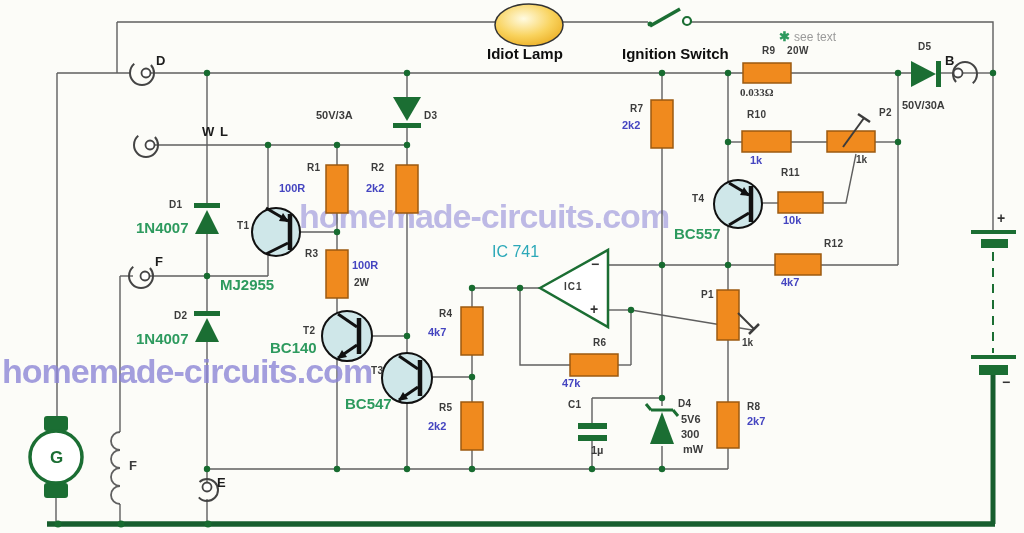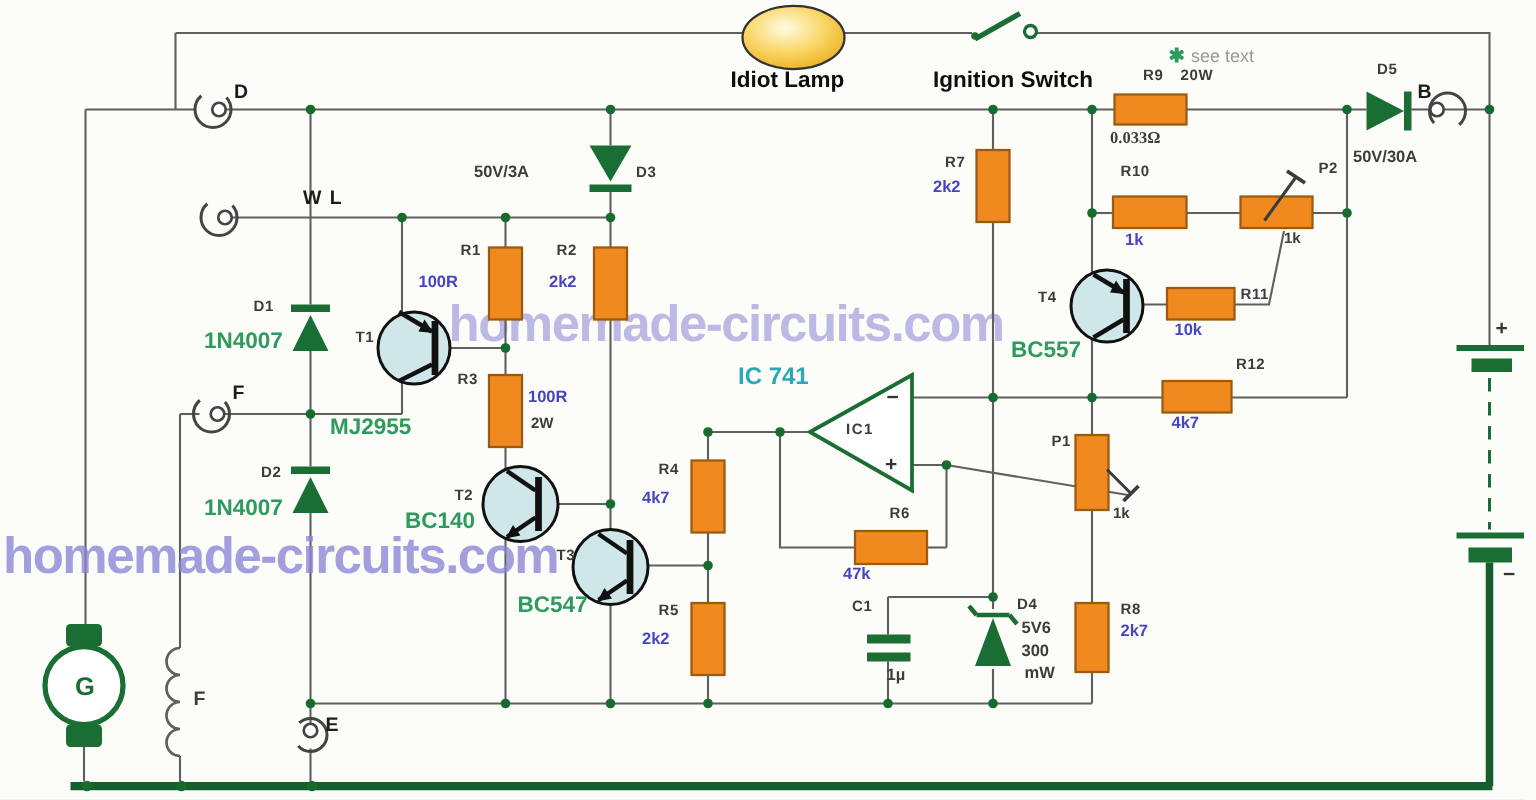--- a/index.html
+++ b/index.html
@@ -5,21 +5,21 @@
   html,body{margin:0;padding:0;background:#e8e8e8;}
   #stage{position:relative;width:1024px;height:533px;background:#fcfcf8;overflow:hidden;
          font-family:"Liberation Sans",sans-serif;}
   #schematic-svg{position:absolute;left:0;top:0;z-index:2;}
   .lbl{position:absolute;z-index:4;white-space:nowrap;line-height:1;}
   .ref{font-size:10px;font-weight:bold;color:#3c3c3c;letter-spacing:.4px;}
   .val{font-size:11px;font-weight:600;color:#4545c0;}
   .dk{font-size:11px;font-weight:bold;color:#3c3c3c;}
   .dksm{font-size:10px;font-weight:bold;color:#3c3c3c;}
   .part{font-size:15px;font-weight:bold;color:#2d9a5e;}
-  .teal{font-size:16px;font-weight:bold;color:#2ba8b8;}
+  .teal{font-size:16px;font-weight:normal;color:#2ba8b8;}
   .term{font-size:13px;font-weight:bold;color:#1c1c1c;letter-spacing:1px;}
   .cap{font-size:15px;font-weight:bold;color:#0e0e0e;}
   .see{font-size:12px;color:#9a9a9a;}
   .ast{font-size:13px;font-weight:bold;color:#2d9a5e;}
   .sign{font-size:14px;font-weight:bold;color:#333;}
   .gsym{font-size:17px;font-weight:bold;color:#1b6e33;}
   .wm{position:absolute;font-size:34px;font-weight:bold;color:#8b84d6;letter-spacing:-1px;}
   .wm-center{z-index:1;opacity:.55;}
   .wm-left{z-index:5;opacity:.78;}
 </style>
@@ -341,21 +341,21 @@
   <span class="lbl val" style="left:562px;top:378px;">47k</span>
   <span class="lbl ref" style="left:630px;top:104px;">R7</span>
   <span class="lbl val" style="left:622px;top:120px;">2k2</span>
   <span class="lbl ref" style="left:747px;top:402px;">R8</span>
   <span class="lbl val" style="left:747px;top:416px;">2k7</span>
   <span class="lbl ref" style="left:762px;top:46px;">R9</span>
   <span class="lbl ref" style="left:787px;top:46px;">20W</span>
   <span class="lbl dk" style="left:740px;top:87px;font-family:Liberation Serif, serif;">0.033Ω</span>
   <span class="lbl ref" style="left:747px;top:110px;">R10</span>
   <span class="lbl val" style="left:750px;top:155px;">1k</span>
-  <span class="lbl ref" style="left:781px;top:192px;margin-left:46px;">R11</span>
+  <span class="lbl ref" style="left:781px;top:168px;">R11</span>
   <span class="lbl val" style="left:783px;top:215px;">10k</span>
   <span class="lbl ref" style="left:779px;top:239px;margin-left:45px;">R12</span>
   <span class="lbl val" style="left:781px;top:277px;">4k7</span>
 
   <span class="lbl ref" style="left:701px;top:290px;">P1</span>
   <span class="lbl dksm" style="left:742px;top:338px;">1k</span>
   <span class="lbl ref" style="left:839px;top:108px;margin-left:40px;">P2</span>
   <span class="lbl dksm" style="left:856px;top:155px;">1k</span>
 
   <span class="lbl teal" style="left:492px;top:244px;">IC 741</span>

